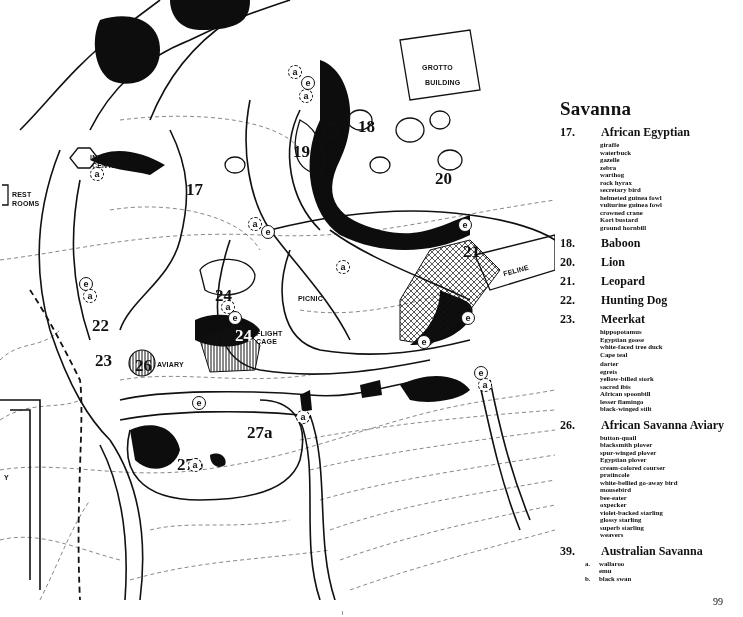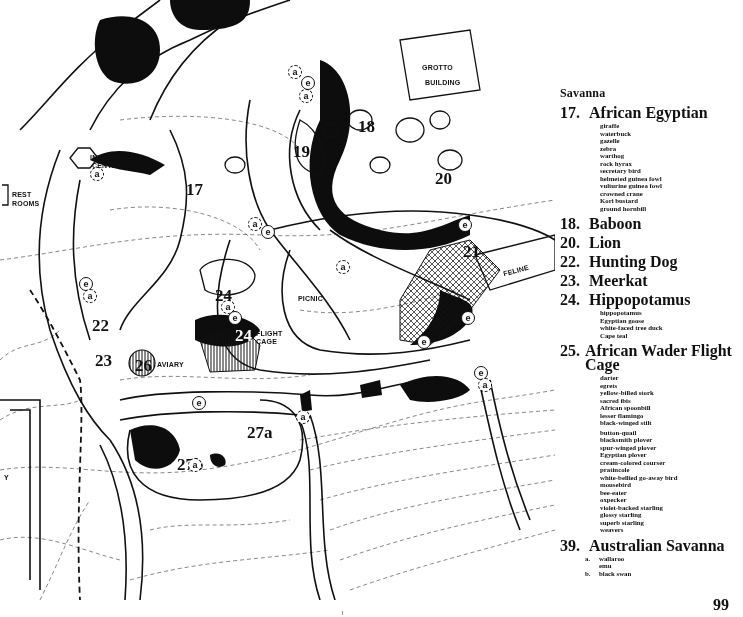--- a/index.html
+++ b/index.html
@@ -5,28 +5,28 @@
   html, body { margin:0; padding:0; background:#ffffff; }
   body { width:743px; height:617px; position:relative; overflow:hidden; font-family:"Liberation Serif", serif; color:#111; }
   #map { position:absolute; left:0; top:0; width:555px; height:600px; }
   #map svg { width:555px; height:600px; display:block; }
   .lbl { position:absolute; font-family:Liberation Serif, serif; font-weight:bold; color:#111; line-height:1; white-space:nowrap; }
   .lbl-lg { font-size:17px; }
   .lbl-sm { font-family:"Liberation Sans", sans-serif; font-size:7px; font-weight:bold; letter-spacing:0.2px; }
   .marker { position:absolute; width:14px; height:14px; border-radius:50%; border:1.5px solid #111; background:#fff; font-family:"Liberation Sans", sans-serif; font-size:9px; font-weight:bold; line-height:13px; text-align:center; box-sizing:border-box; }
   .marker.a { border-style:dashed; }
   #legend { position:absolute; left:560px; top:86px; width:180px; }
-  .leg-title { font-size:12px; font-weight:bold; margin:0 0 3px 0; letter-spacing:0.2px; }
+  .leg-title { font-size:19px; font-weight:bold; margin:12px 0 3px 0; letter-spacing:0.2px; }
   .leg-item { margin:0; }
-  .leg-head { font-size:16px; font-weight:bold; display:flex; gap:4px; margin-top:5px; line-height:14px; }
+  .leg-head { font-size:12px; font-weight:bold; display:flex; gap:16px; margin-top:5px; line-height:14px; }
   .leg-num { width:25px; display:inline-block; }
   .leg-sub { list-style:none; margin:2px 0 2px 40px; padding:0; font-size:6.8px; line-height:7.5px; font-weight:bold; }
   .leg-sub.lettered { margin-left:25px; }
   .leg-sub li span.letter { display:inline-block; width:14px; }
-  #page-num { position:absolute; left:713px; top:596px; font-size:16px; font-weight:bold; }
+  #page-num { position:absolute; left:713px; top:596px; font-size:10px; font-weight:normal; }
   #tick { position:absolute; left:342px; top:611px; width:1px; height:4px; background:#999; }
 </style>
 </head>
 <body>
 
 <div id="map">
   <svg viewBox="0 0 555 600" xmlns="http://www.w3.org/2000/svg">
     <defs>
       <pattern id="cross" width="6" height="6" patternUnits="userSpaceOnUse">
         <path d="M0 0 L6 6 M6 0 L0 6" stroke="#111" stroke-width="0.7"></path>
@@ -196,61 +196,63 @@
       </div>
   </div>
   <div class="leg-item">
     <div class="leg-head">
         <span class="leg-num">20.</span>
         <span>Lion</span>
       </div>
   </div>
   <div class="leg-item">
     <div class="leg-head">
+        <span class="leg-num">21.</span>
+        <span>Leopard</span>
+      </div>
+  </div>
+  <div class="leg-item">
+    <div class="leg-head">
         <span class="leg-num">22.</span>
         <span>Hunting Dog</span>
       </div>
   </div>
   <div class="leg-item">
     <div class="leg-head">
         <span class="leg-num">23.</span>
         <span>Meerkat</span>
       </div>
   </div>
 
   <div class="leg-item">
-    <div class="leg-head">
-        <span class="leg-num">24.</span>
-        <span>Hippopotamus</span>
-      </div>
     <ul class="leg-sub">
       <li>hippopotamus</li>
       <li>Egyptian goose</li>
       <li>white-faced tree duck</li>
       <li>Cape teal</li>
     </ul>
   </div>
 
   <div class="leg-item">
-    <div class="leg-head">
-        <span class="leg-num">25.</span>
-        <span>African Wader Flight Cage</span>
-      </div>
     <ul class="leg-sub">
       <li>darter</li>
       <li>egrets</li>
       <li>yellow-billed stork</li>
       <li>sacred ibis</li>
       <li>African spoonbill</li>
       <li>lesser flamingo</li>
       <li>black-winged stilt</li>
     </ul>
   </div>
 
   <div class="leg-item">
+    <div class="leg-head">
+        <span class="leg-num">26.</span>
+        <span>African Savanna Aviary</span>
+      </div>
     <ul class="leg-sub">
       <li>button-quail</li>
       <li>blacksmith plover</li>
       <li>spur-winged plover</li>
       <li>Egyptian plover</li>
       <li>cream-colored courser</li>
       <li>pratincole</li>
       <li>white-bellied go-away bird</li>
       <li>mousebird</li>
       <li>bee-eater</li>

